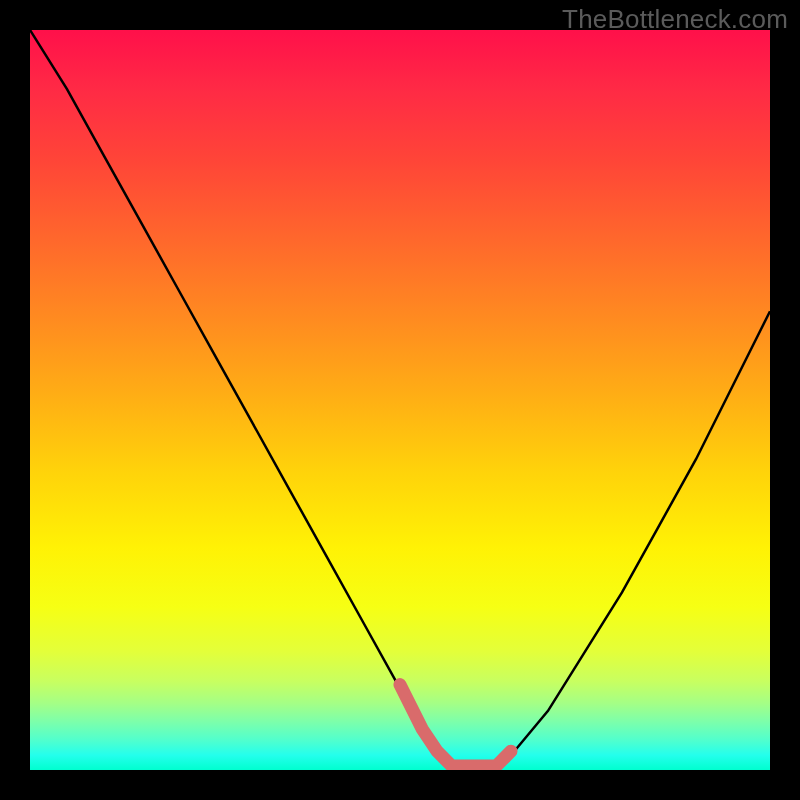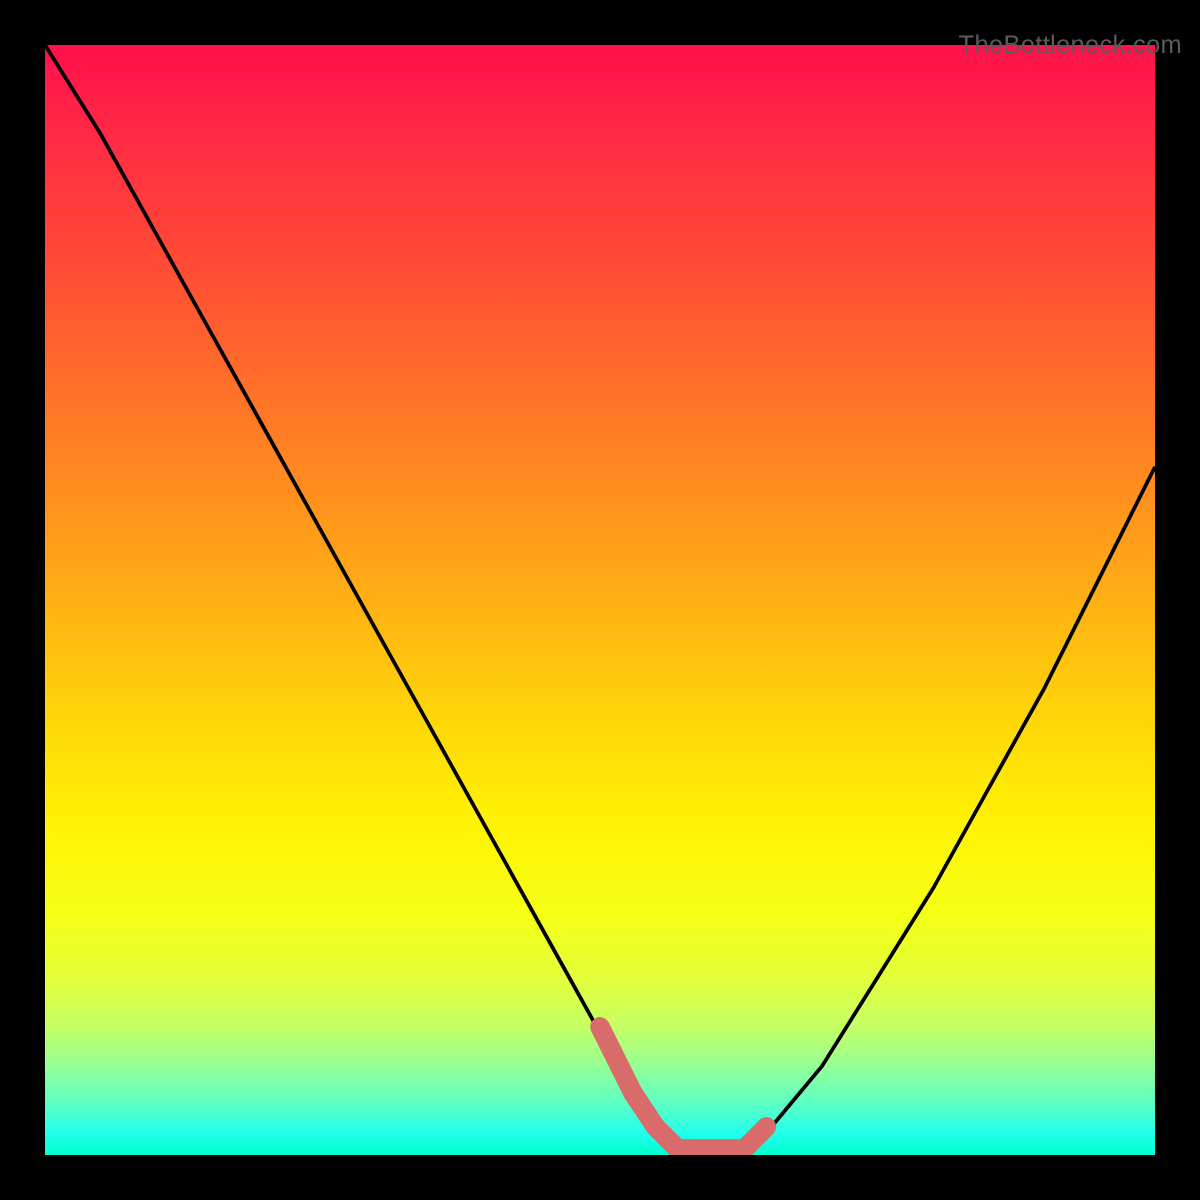--- a/index.html
+++ b/index.html
@@ -12,24 +12,24 @@
     font-family: Arial, Helvetica, sans-serif;
   }
   .frame {
     position: relative;
     width: 800px;
     height: 800px;
     background: #000;
   }
   .watermark {
     position: absolute;
-    top: 20px;
+    top: 4px;
     right: 12px;
     color: #5b5b5b;
-    font-size: 17px;
+    font-size: 26px;
     font-weight: 500;
     letter-spacing: 0.2px;
     z-index: 10;
   }
   .plot {
     position: absolute;
     left: 30px;
     top: 30px;
     width: 740px;
     height: 740px;

